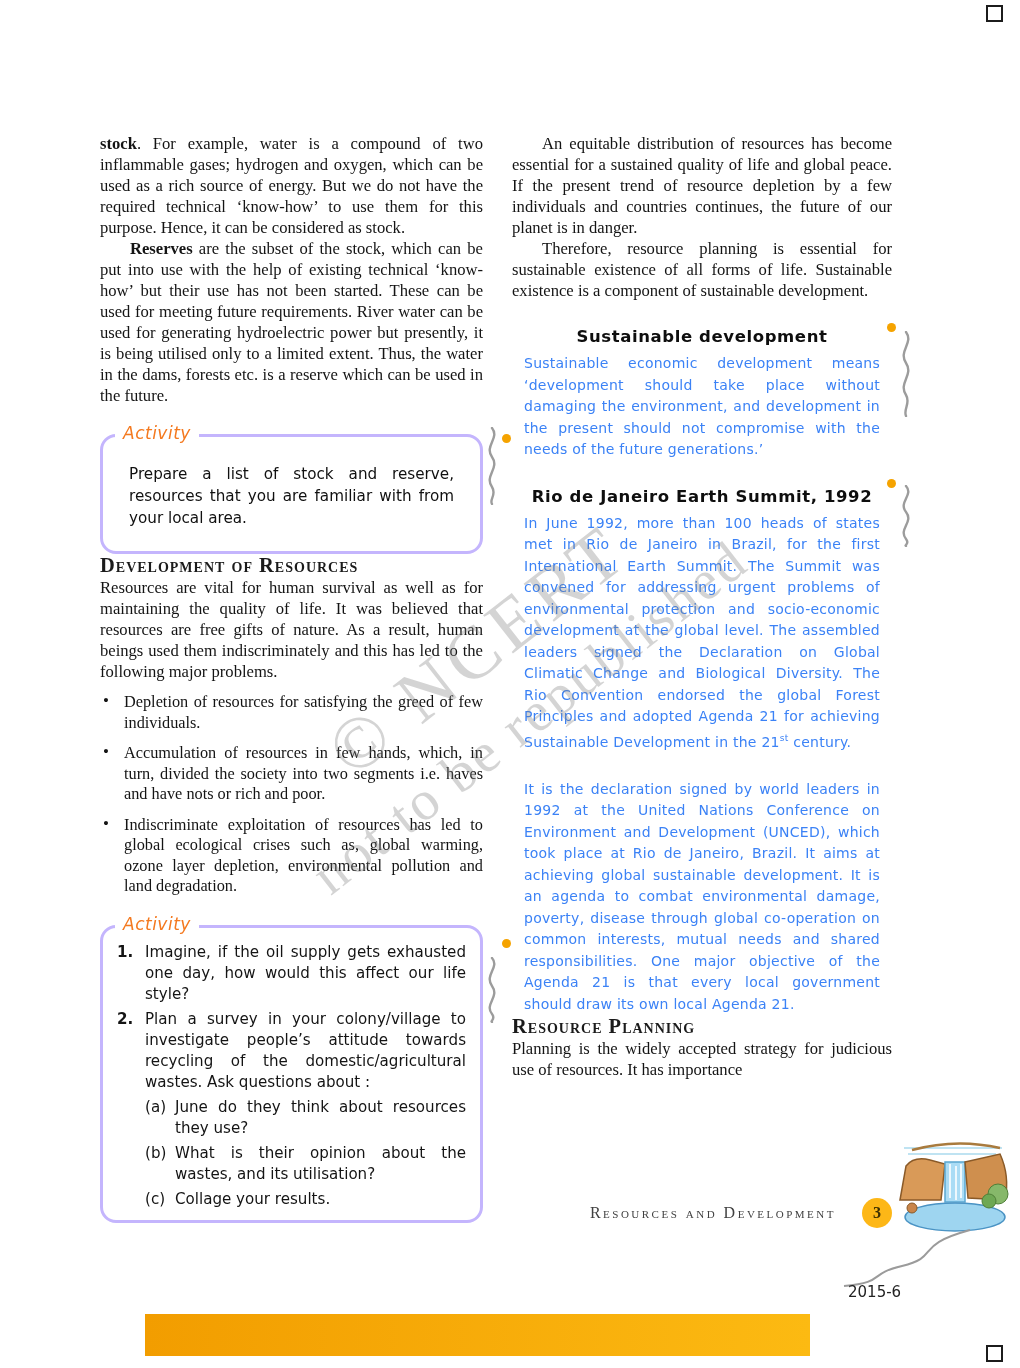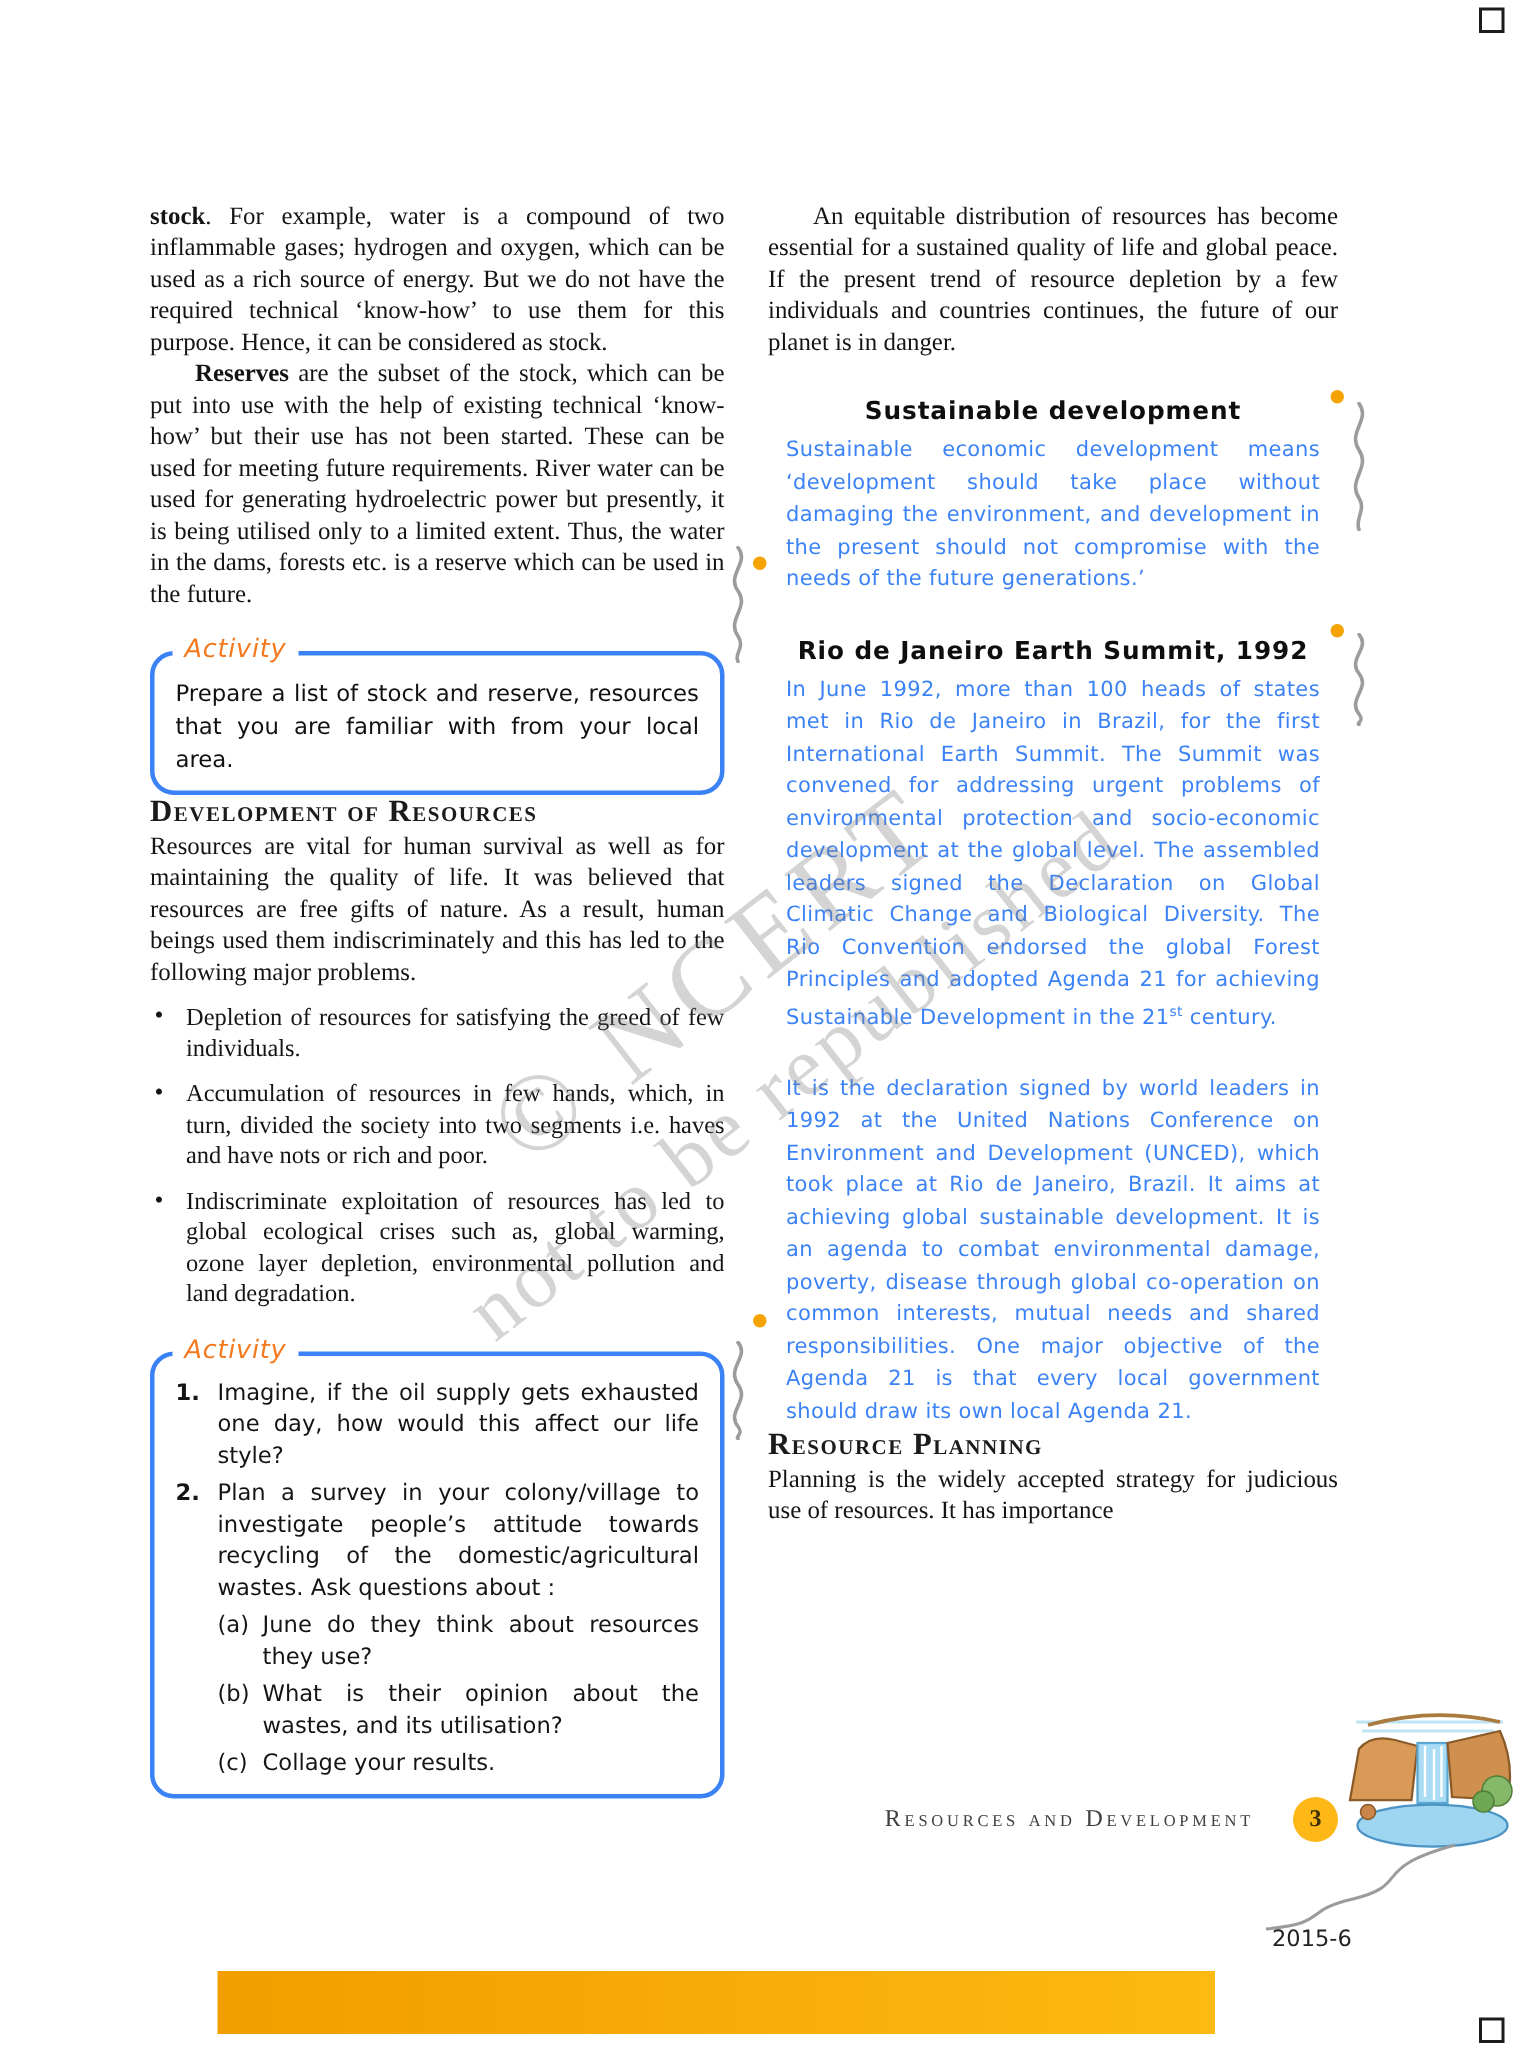--- a/index.html
+++ b/index.html
@@ -40,29 +40,29 @@
   ul.bullets{list-style:none;margin:10px 0 0;padding:0;}
   ul.bullets li{
     position:relative;padding-left:24px;margin-bottom:10px;
     font-size:16.3px;line-height:20.5px;text-align:justify;
   }
   ul.bullets li .dot{position:absolute;left:3px;top:-1px;font-size:17px;}
 
   
   .activity-box{
     position:relative;margin-top:28px;
-    border:3px solid #3b82f6;border-radius:16px;
+    border:3px solid #c4b5fd;border-radius:16px;
     padding:14px 14px 10px;
     font-family:"DejaVu Sans", sans-serif;
   }
   .activity-label{
     position:absolute;top:-14px;left:12px;background:#fff;padding:0 8px;
     color:#f4791f;font-size:17px;font-style:italic;letter-spacing:0.5px;
   }
-  .activity-text{font-size:15.2px;line-height:22px;text-align:justify;margin:0;color:#101010;}
+  .activity-text{font-size:15.2px;line-height:22px;text-align:justify;margin:12px;color:#101010;}
 
   .act-list{display:flex;flex-direction:column;gap:4px;}
   .act-row{display:flex;align-items:flex-start;font-size:15.1px;line-height:21px;text-align:justify;}
   .act-num{font-weight:bold;width:28px;flex:none;}
   .act-text{flex:1;}
   .act-sub{display:flex;margin-left:28px;font-size:15.1px;line-height:21px;text-align:justify;}
   .sub-num{width:30px;flex:none;}
 
   
   .info-box{
@@ -160,20 +160,21 @@
         <span class="sub-num">(c)</span>
         <span class="act-text">Collage your results.</span>
       </div>
     </div>
   </div>
 </div>
 
 <div class="col col-right">
 
   <p class="body indent">An equitable distribution of resources has become essential for a sustained quality of life and global peace. If the present trend of resource depletion by a few individuals and countries continues, the future of our planet is in danger.</p>
+  <p class="body indent">Therefore, resource planning is essential for sustainable existence of all forms of life. Sustainable existence is a component of sustainable development.</p>
 
   <div class="info-box">
     <span class="accent-dot" style="top:-4px;right:-4px;"></span>
     <svg class="squiggle" style="right:-24px;top:4px;" width="20" height="86" viewBox="0 0 20 86">
       <path d="M10,1 C18,12 2,20 10,32 C18,44 2,52 10,64 C15,72 7,78 10,85" fill="none" stroke="#9c9c9c" stroke-width="2.4" stroke-linecap="round"></path>
     </svg>
     <span class="accent-dot" style="left:-10px;bottom:18px;"></span>
     <svg class="squiggle" style="left:-30px;bottom:-44px;" width="20" height="78" viewBox="0 0 20 78">
       <path d="M10,1 C18,11 2,19 10,30 C18,41 2,49 10,60 C15,68 7,72 10,77" fill="none" stroke="#9c9c9c" stroke-width="2.4" stroke-linecap="round"></path>
     </svg>

